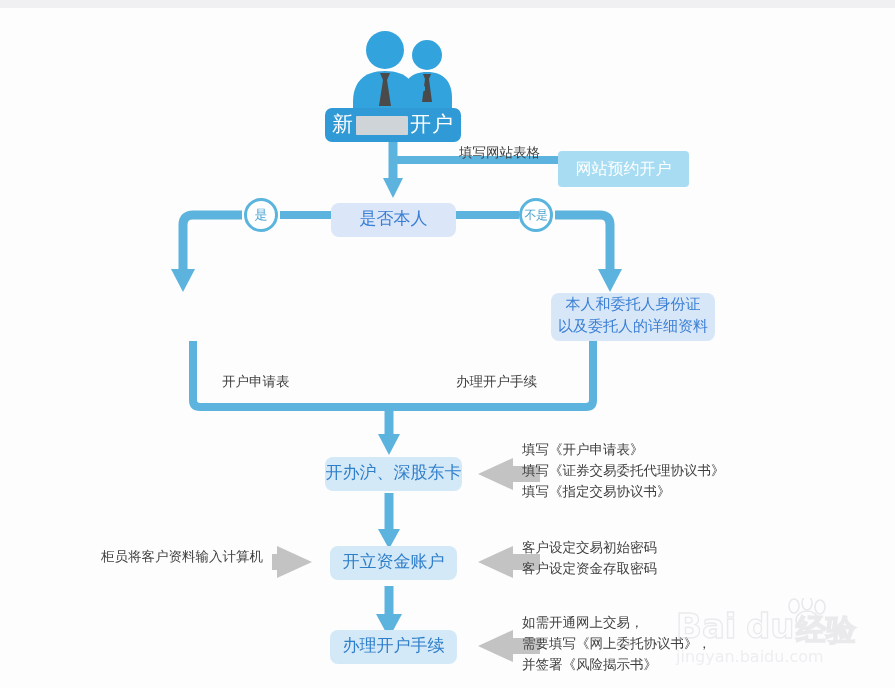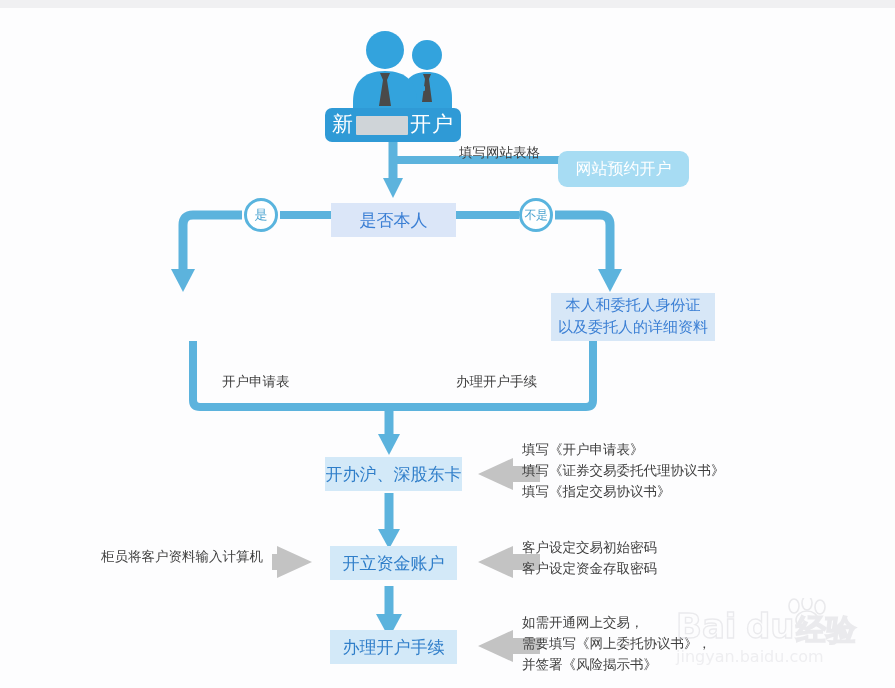--- a/index.html
+++ b/index.html
@@ -36,28 +36,29 @@
     color:#ffffff;
     font-size:21px;
     border-radius:7px;
     letter-spacing:1px;
   }
   
   .node.lightfill{
     background:#a7dcf3;
     color:#ffffff;
     font-size:16px;
-    border-radius:9px;
+    border-radius:4px;
   }
   
   .node.pale{
     background:#dbe6f8;
     color:#3b7fd4;
     font-size:17px;
-    border-radius:0;
+    border-radius:8px;
+    font-family:Liberation Mono, monospace;
   }
   .node.pale.small{font-size:15px;line-height:1.45;}
   .node.pale.blueice{background:#d7e7f7;}
   .node.pale.icy{background:#d3e9f8;color:#2f7ec9;}
 
   .redact{
     display:inline-block;
     width:52px;height:19px;
     background:#cfd4d8;
     vertical-align:-3px;

